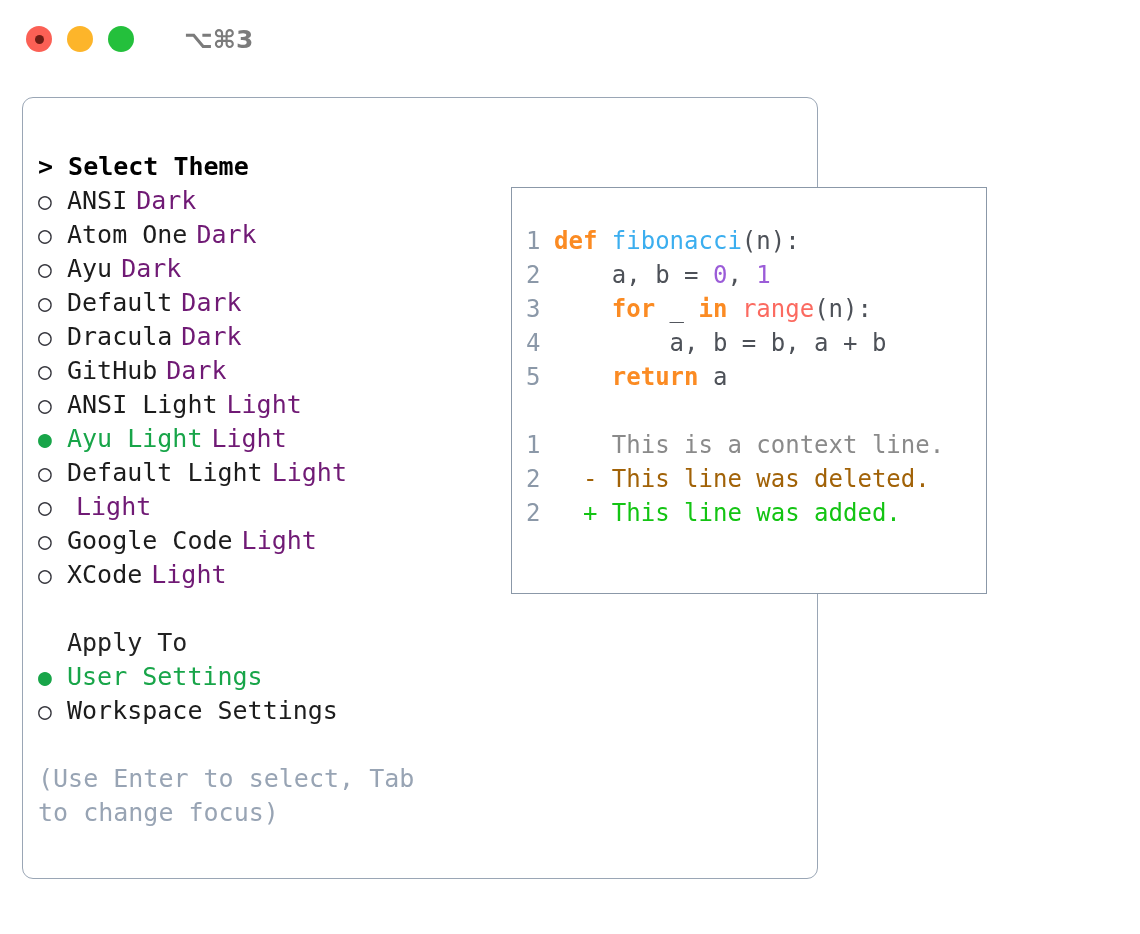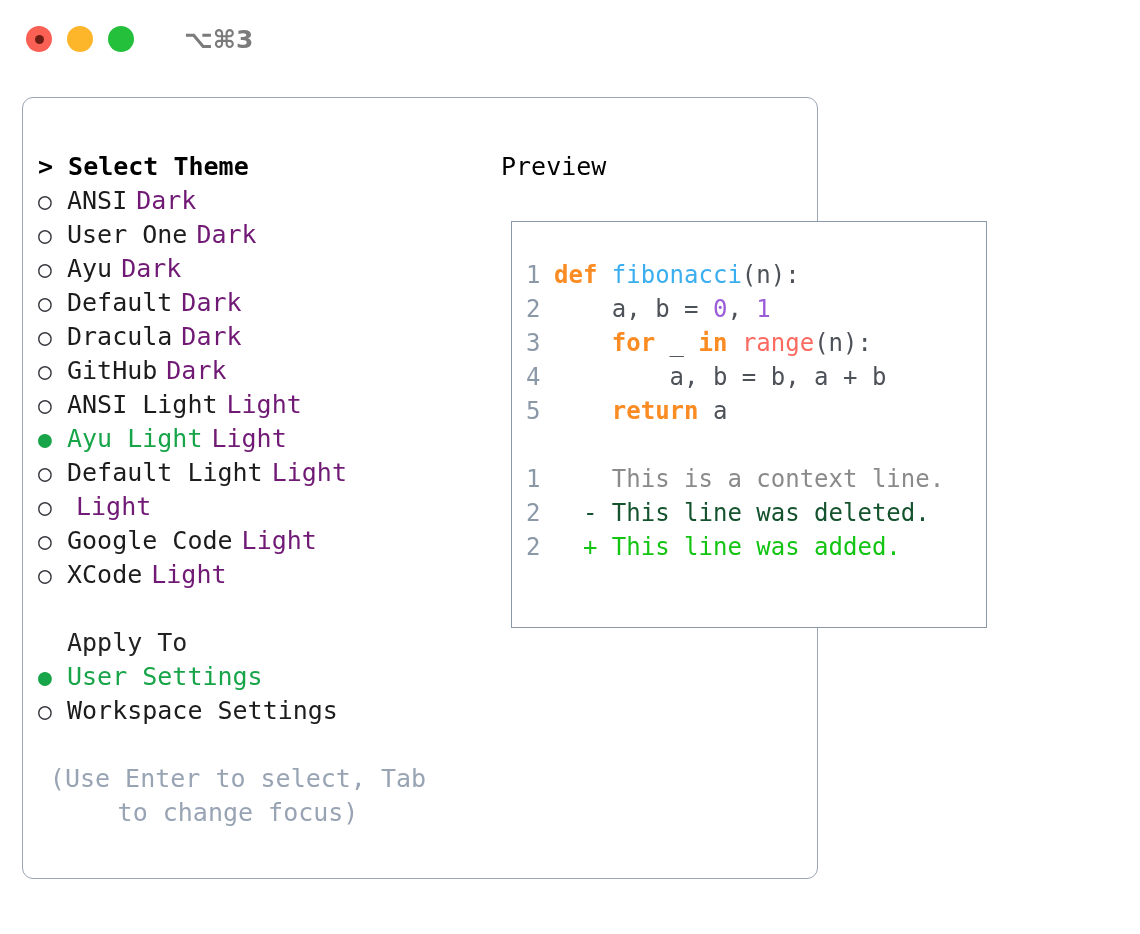--- a/index.html
+++ b/index.html
@@ -122,21 +122,20 @@
 
   .spacer-block { height: 34px; }
 
   .hint {
     margin-top: 34px;
     font-size: 25px;
     line-height: 34px;
     color: #98a4b4;
     width: 400px;
     white-space: pre-wrap;
-    text-align: center;
   }
 
   
   .right-col {
     position: absolute;
     left: 478px;
     top: 52px;
     width: 500px;
   }
   .preview-title {
@@ -171,21 +170,21 @@
   .code-text { white-space: pre; }
 
   .tok-kw    { color: #FB8B23; font-weight: bold; }
   .tok-fn    { color: #3BAEEF; }
   .tok-num   { color: #9B5CD8; }
   .tok-bi    { color: #FB6A60; }
   .tok-plain { color: #4d5158; }
 
   .diff-gap { height: 34px; }
   .diff-ctx { color: #8a8a8a; }
-  .diff-del { color: #14532d; }
+  .diff-del { color: #a16207; }
   .diff-add { color: #13C413; }
 </style>
 </head>
 <body>
 
 <div class="titlebar">
   <div class="lights">
     <span class="light light-red"></span>
     <span class="light light-yellow"></span>
     <span class="light light-green"></span>
@@ -195,21 +194,21 @@
 
 <div class="panel">
   <div class="cols">
 
     <div class="left-col">
 
       <div class="list-header">&gt; Select Theme</div>
 
       <div id="theme-items">
           <div class="opt-row"><span class="opt-marker">○</span><span class="opt-label">ANSI</span><span class="opt-tag">Dark</span></div>
-          <div class="opt-row"><span class="opt-marker">○</span><span class="opt-label">User One</span><span class="opt-tag">Dark</span></div>
+          <div class="opt-row"><span class="opt-marker">○</span><span class="opt-label">Atom One</span><span class="opt-tag">Dark</span></div>
           <div class="opt-row"><span class="opt-marker">○</span><span class="opt-label">Ayu</span><span class="opt-tag">Dark</span></div>
           <div class="opt-row"><span class="opt-marker">○</span><span class="opt-label">Default</span><span class="opt-tag">Dark</span></div>
           <div class="opt-row"><span class="opt-marker">○</span><span class="opt-label">Dracula</span><span class="opt-tag">Dark</span></div>
           <div class="opt-row"><span class="opt-marker">○</span><span class="opt-label">GitHub</span><span class="opt-tag">Dark</span></div>
           <div class="opt-row"><span class="opt-marker">○</span><span class="opt-label">ANSI Light</span><span class="opt-tag">Light</span></div>
           <div class="opt-row"><span class="opt-marker sel">●</span><span class="opt-label sel">Ayu Light</span><span class="opt-tag">Light</span></div>
           <div class="opt-row"><span class="opt-marker">○</span><span class="opt-label">Default Light</span><span class="opt-tag">Light</span></div>
           <div class="opt-row"><span class="opt-marker">○</span><span class="opt-tag">Light</span></div>
           <div class="opt-row"><span class="opt-marker">○</span><span class="opt-label">Google Code</span><span class="opt-tag">Light</span></div>
           <div class="opt-row"><span class="opt-marker">○</span><span class="opt-label">XCode</span><span class="opt-tag">Light</span></div>
@@ -221,21 +220,20 @@
 
       <div id="apply-items">
           <div class="opt-row"><span class="opt-marker sel">●</span><span class="opt-label sel">User Settings</span></div>
           <div class="opt-row"><span class="opt-marker">○</span><span class="opt-label">Workspace Settings</span></div>
         </div>
 
       <div class="hint">(Use Enter to select, Tab to change focus)</div>
     </div>
 
     <div class="right-col">
-      <div class="preview-title">Preview</div>
 
       <div class="preview-box">
         <div id="code-block">
             <div class="code-line"><span class="lineno">1</span><span class="code-text"><span class="tok-kw">def </span><span class="tok-fn">fibonacci</span><span class="tok-plain">(n):</span></span></div>
             <div class="code-line"><span class="lineno">2</span><span class="code-text"><span class="tok-plain">    a, b = </span><span class="tok-num">0</span><span class="tok-plain">, </span><span class="tok-num">1</span></span></div>
             <div class="code-line"><span class="lineno">3</span><span class="code-text"><span class="tok-plain">    </span><span class="tok-kw">for</span><span class="tok-plain"> _ </span><span class="tok-kw">in</span><span class="tok-plain"> </span><span class="tok-bi">range</span><span class="tok-plain">(n):</span></span></div>
             <div class="code-line"><span class="lineno">4</span><span class="code-text"><span class="tok-plain">        a, b = b, a + b</span></span></div>
             <div class="code-line"><span class="lineno">5</span><span class="code-text"><span class="tok-plain">    </span><span class="tok-kw">return</span><span class="tok-plain"> a</span></span></div>
           </div>
         <div class="diff-gap"></div>

